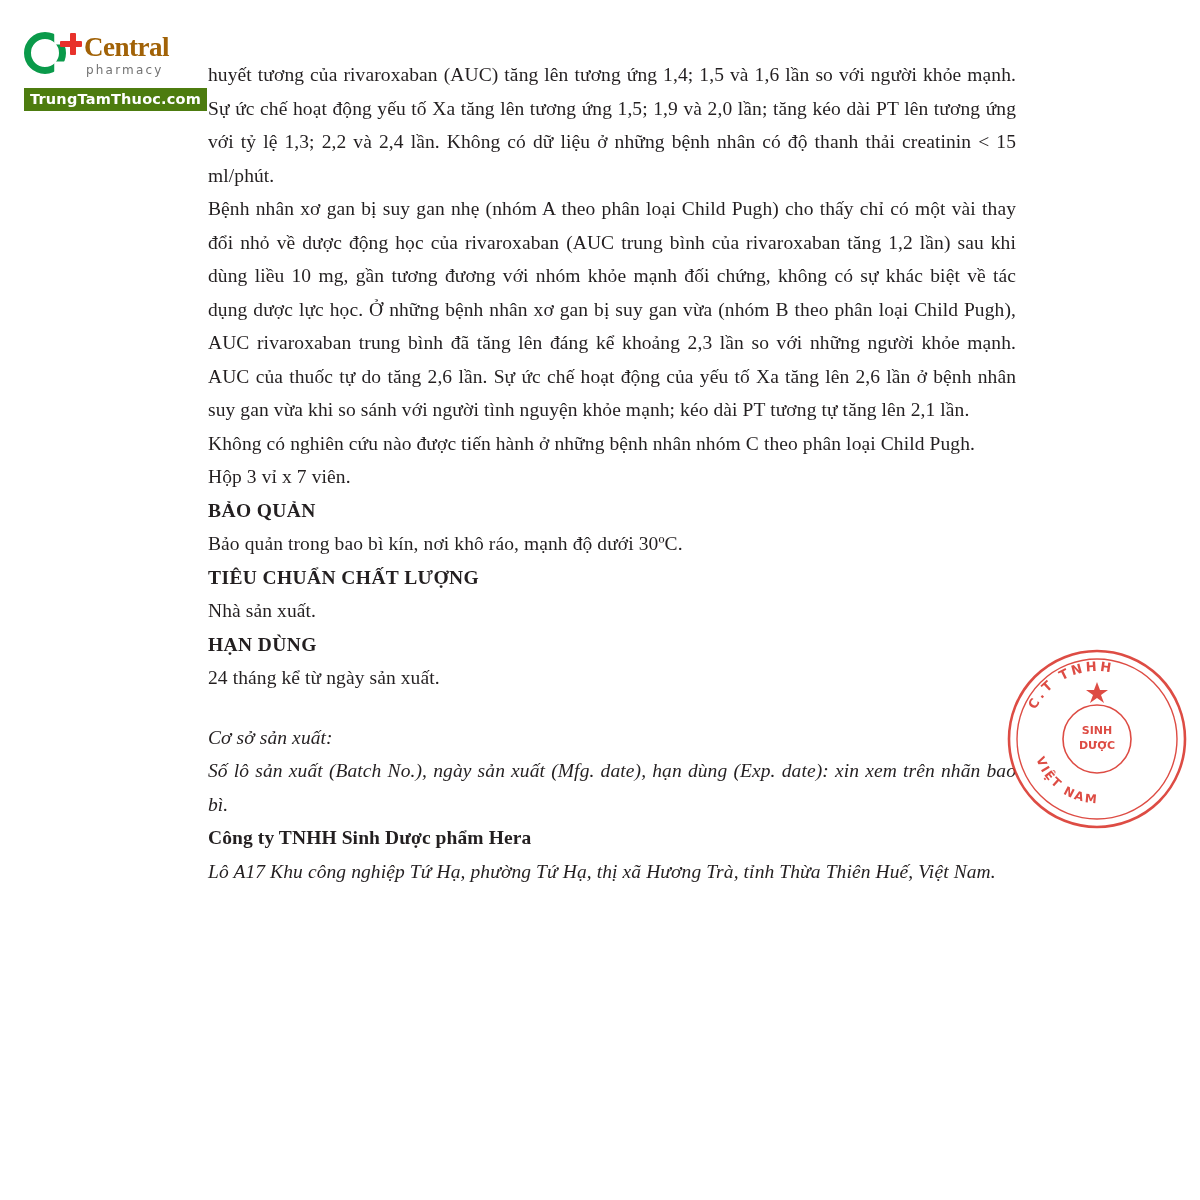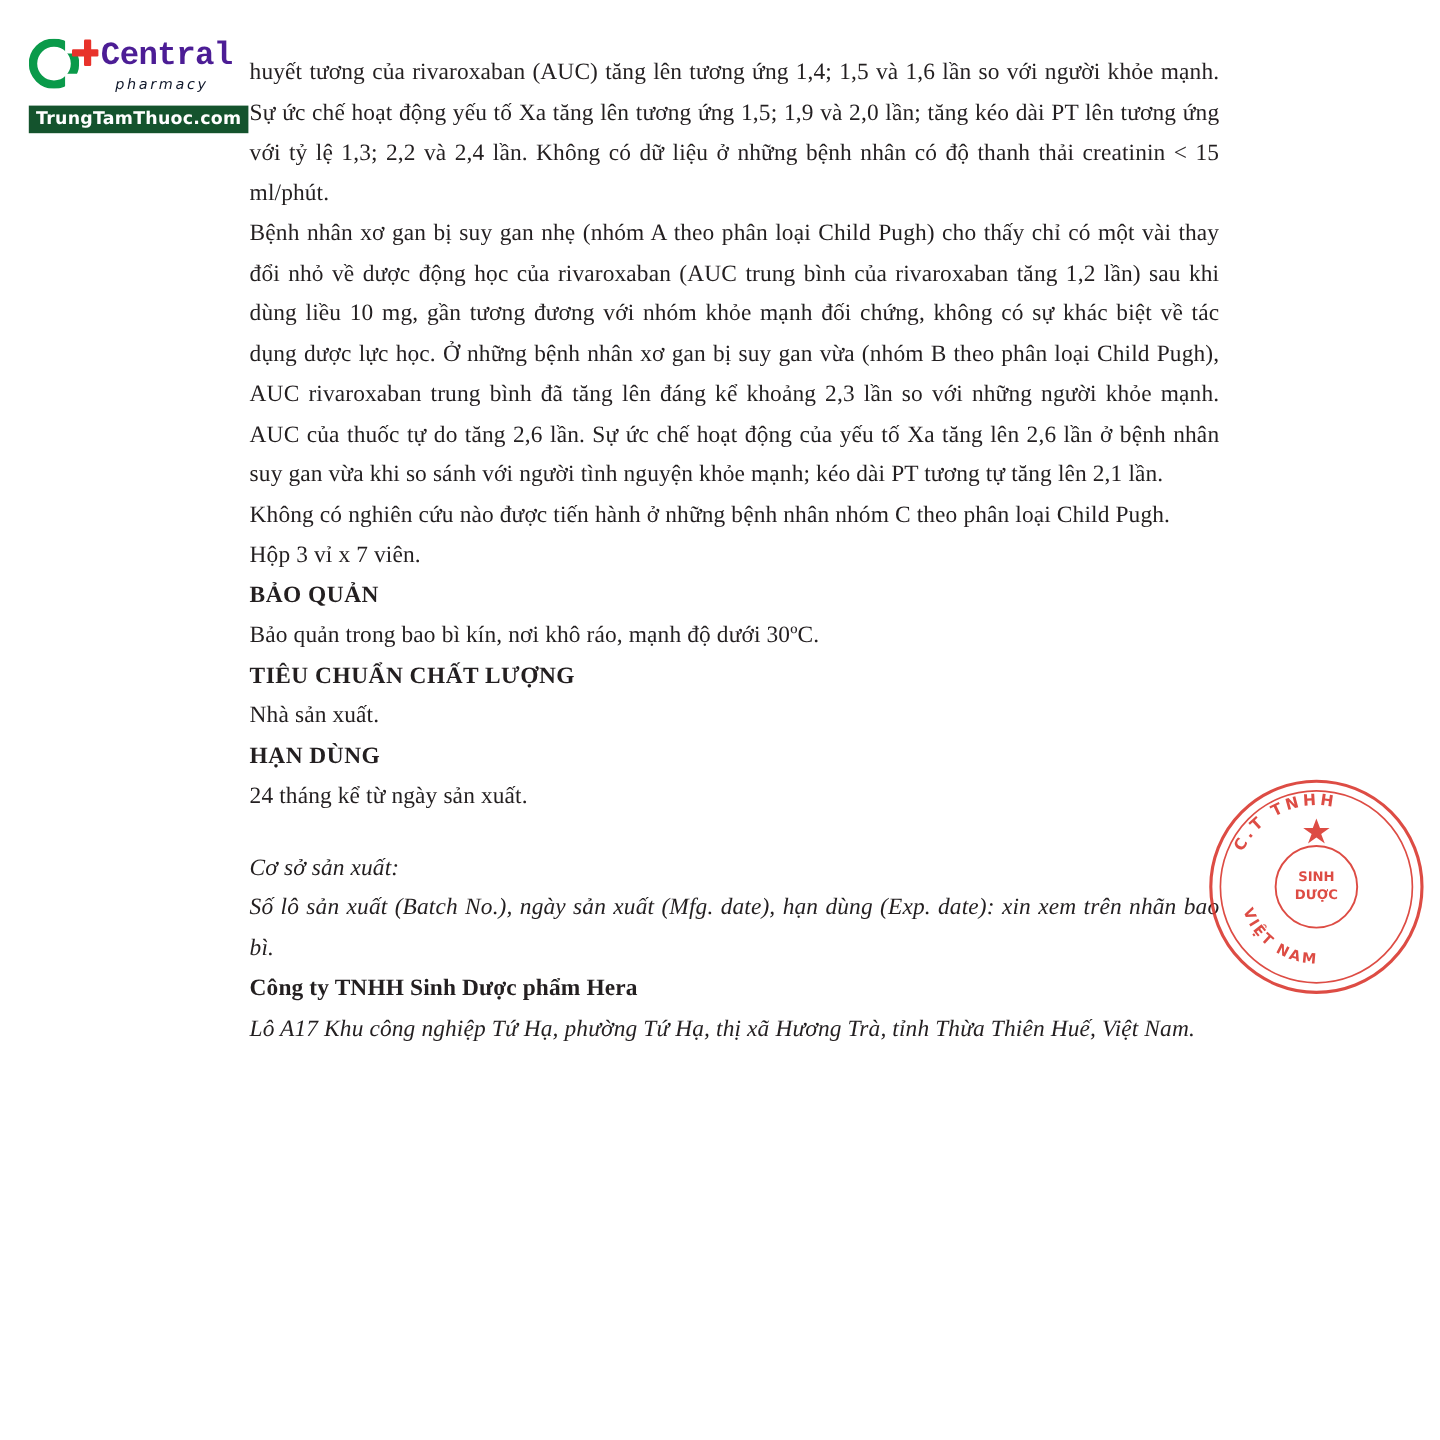--- a/index.html
+++ b/index.html
@@ -61,52 +61,51 @@
     top: 13px;
     width: 22px;
     height: 6px;
     background: #e8322b;
     border-radius: 1px;
   }
   .logo-text {
     line-height: 1;
   }
   .logo-text .brand {
-    font-family: Liberation Mono, monospace;
+    font-family: Liberation Serif, serif;
     font-size: 27px;
     font-weight: bold;
-    color: #4c1d95;
+    color: #a16207;
     letter-spacing: -0.5px;
   }
   .logo-text .sub {
     font-family: "DejaVu Sans", sans-serif;
     font-size: 12px;
-    color: #0f172a;
+    color: #737373;
     letter-spacing: 2.2px;
     margin-top: 3px;
-    margin-left: 12px;
-    font-style: italic;
+    margin-left: 2px;
   }
   .site-badge {
     margin-top: 6px;
-    background: #14532d;
+    background: #4d7c0f;
     color: #ffffff;
     font-family: "DejaVu Sans", sans-serif;
     font-size: 14.5px;
     font-weight: bold;
     padding: 3px 6px 4px 6px;
     display: inline-block;
     letter-spacing: 0.2px;
   }
 
   
   .doc {
     position: absolute;
     left: 208px;
-    top: 44px;
+    top: 58px;
     width: 808px;
     font-size: 19.5px;
     line-height: 33.5px;
     text-align: justify;
     text-justify: inter-word;
     letter-spacing: 0.1px;
   }
   .doc p {
     margin: 0;
   }

